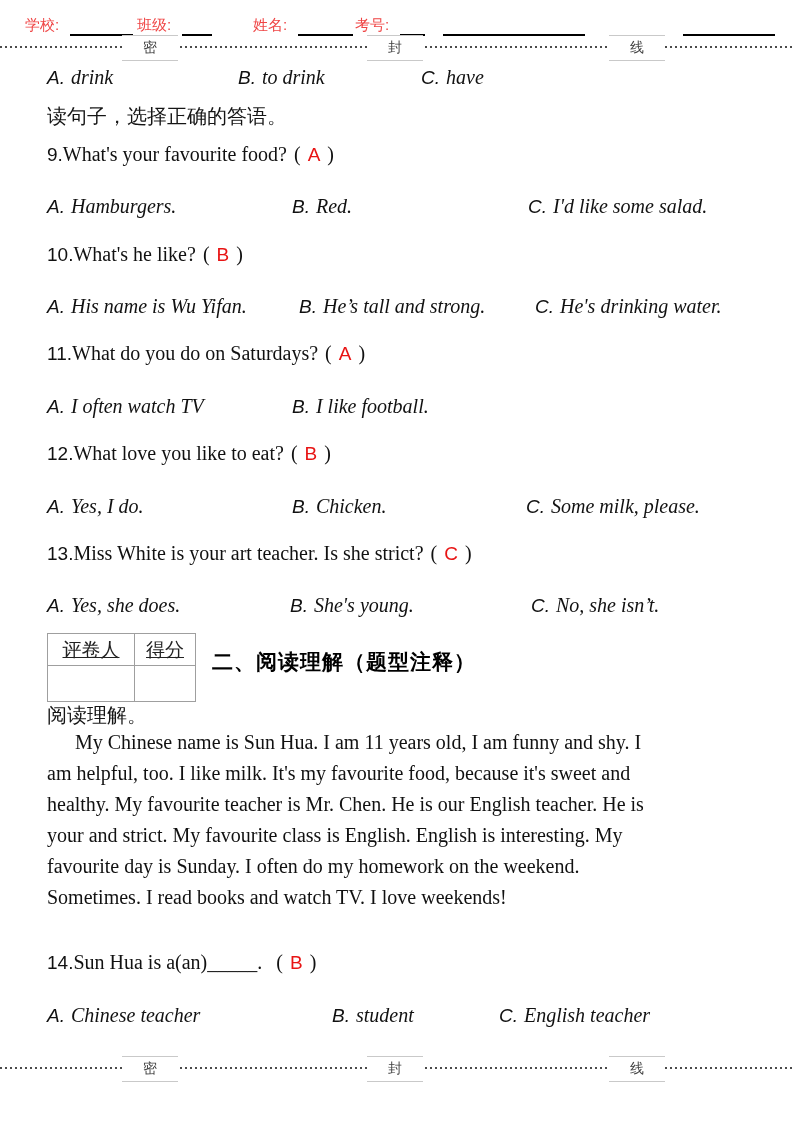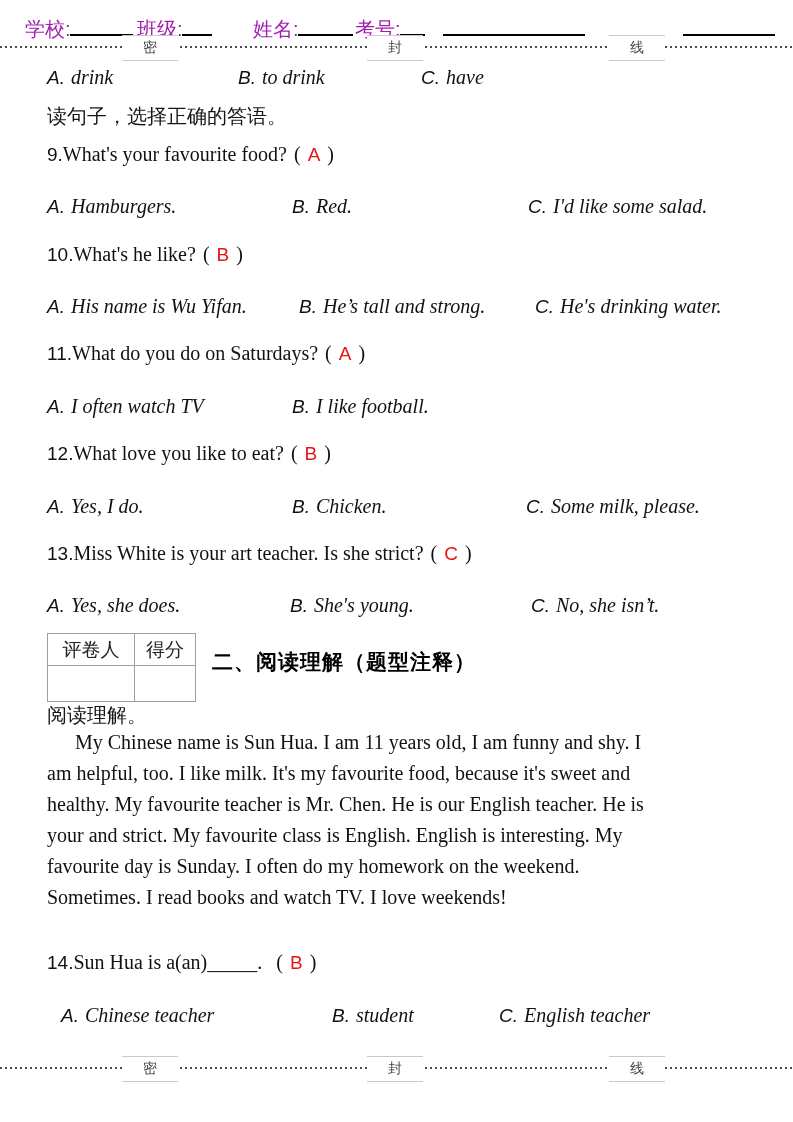--- a/index.html
+++ b/index.html
@@ -1,21 +1,21 @@
 <!DOCTYPE html>
 <html style="--answer-red: #e81414;"><head>
 <meta charset="utf-8">
 <style>
   html,body{margin:0;padding:0;background:#fff;}
   .page{position:relative;width:793px;height:1122px;background:#ffffff;overflow:hidden;
         font-family:"Liberation Serif",serif;color:#1c1c1c;}
 
   
   .hlabel{position:absolute;top:16px;font-family:"Liberation Sans","DejaVu Sans",sans-serif;
-          font-size:20px;color:#a21caf;}
+          font-size:15px;color:#ef4444;}
   .blank{position:absolute;height:16px;border-bottom:2px solid #000;}
 
   
   .dotline{position:absolute;left:0;width:793px;height:2px;
            background:repeating-linear-gradient(to right,#4b4b4b 0 2px,transparent 2px 5px);}
   .seal-char{position:absolute;width:56px;padding:3px 0;background:#fff;text-align:center;
              font-size:14px;color:#444;border-top:1px solid #c9c9c9;border-bottom:1px solid #c9c9c9;
              font-family:"Liberation Sans",sans-serif;}
 
   
@@ -29,21 +29,21 @@
   .po{margin-left:7px;margin-right:7px;}
   .pc{margin-left:7px;}
   .ans{color:var(--answer-red,#e81414);font-family:"Liberation Sans","DejaVu Sans",sans-serif;
        font-size:19px;}
   .cn{font-size:20px;color:#151515;}
 
   
   .score-table{position:absolute;left:47px;top:633px;border-collapse:collapse;}
   .score-table td{border:1px solid #9f9f9f;font-size:19px;color:#222;text-align:center;
                   font-family:"Liberation Serif",serif;}
-  .score-table .hrow td{width:84px;height:29px;}
+  .score-table .hrow td{width:84px;height:29px;text-decoration:underline;}
   .score-table .hrow td:last-child{width:58px;margin-top:39px;}
   .score-table .erow td{height:33px;}
   .section-title{position:absolute;left:212px;top:648px;font-weight:bold;font-size:21px;
                  color:#000;letter-spacing:1px;}
 
   
   .passage{position:absolute;left:47px;top:727px;width:702px;}
   .pline{font-size:20px;line-height:31px;color:#111;font-family:"Liberation Serif",serif;}
   .pline.indent{padding-left:28px;}
 </style>
@@ -133,21 +133,21 @@
     <div class="pline">am helpful, too. I like milk. It's my favourite food, because it's sweet and</div>
     <div class="pline">healthy. My favourite teacher is Mr. Chen. He is our English teacher. He is</div>
     <div class="pline">your and strict. My favourite class is English. English is interesting. My</div>
     <div class="pline">favourite day is Sunday. I often do my homework on the weekend.</div>
     <div class="pline">Sometimes. I read books and watch TV. I love weekends!</div>
   </div>
 
 
   <div class="row" style="top:951px"><span class="num">14.</span><span class="qtext">Sun Hua is a(an)_____.</span><span class="paren po" style="margin-left:14px">(</span><span class="ans">B</span><span class="paren pc">)</span></div>
   <div class="row opts" style="top:1004px">
-    <span class="opt" style="left:14px"><span class="letter">A.</span><span class="otext">Chinese teacher</span></span>
+    <span class="opt" style="left:0"><span class="letter">A.</span><span class="otext">Chinese teacher</span></span>
     <span class="opt" style="left:285px"><span class="letter">B.</span><span class="otext">student</span></span>
     <span class="opt" style="left:452px"><span class="letter">C.</span><span class="otext">English teacher</span></span>
   </div>
 
   <div class="dotline" style="top:1067px"></div>
   <div class="seal-char" style="left:122px;top:1056px">密</div>
   <div class="seal-char" style="left:367px;top:1056px">封</div>
   <div class="seal-char" style="left:609px;top:1056px">线</div>
 
 </div>

